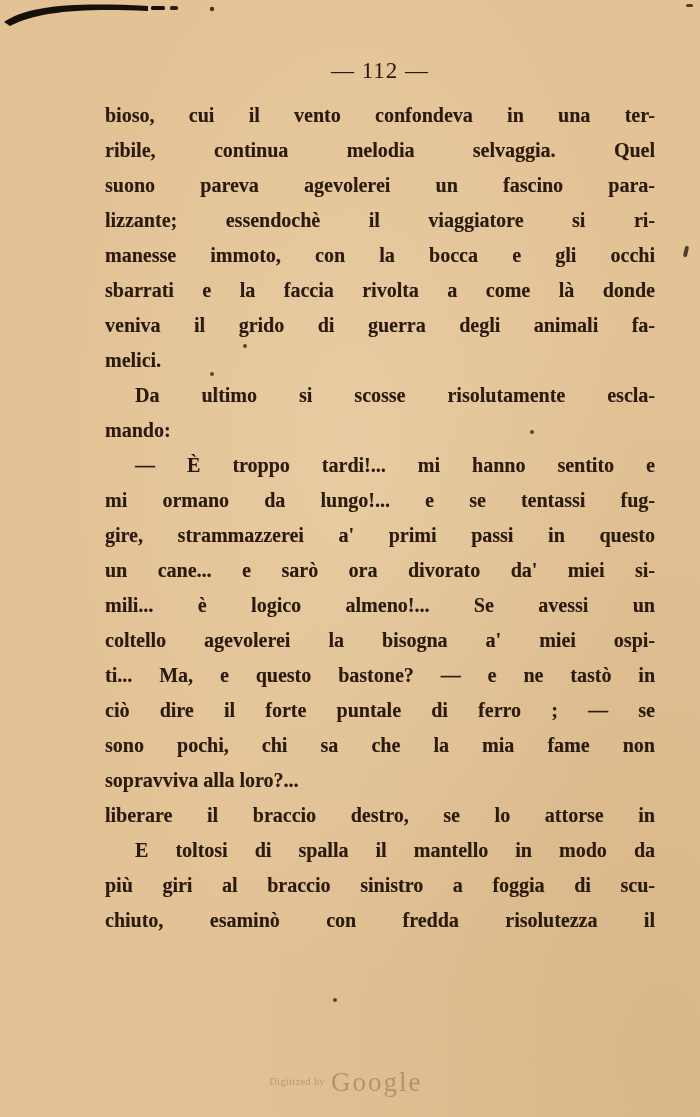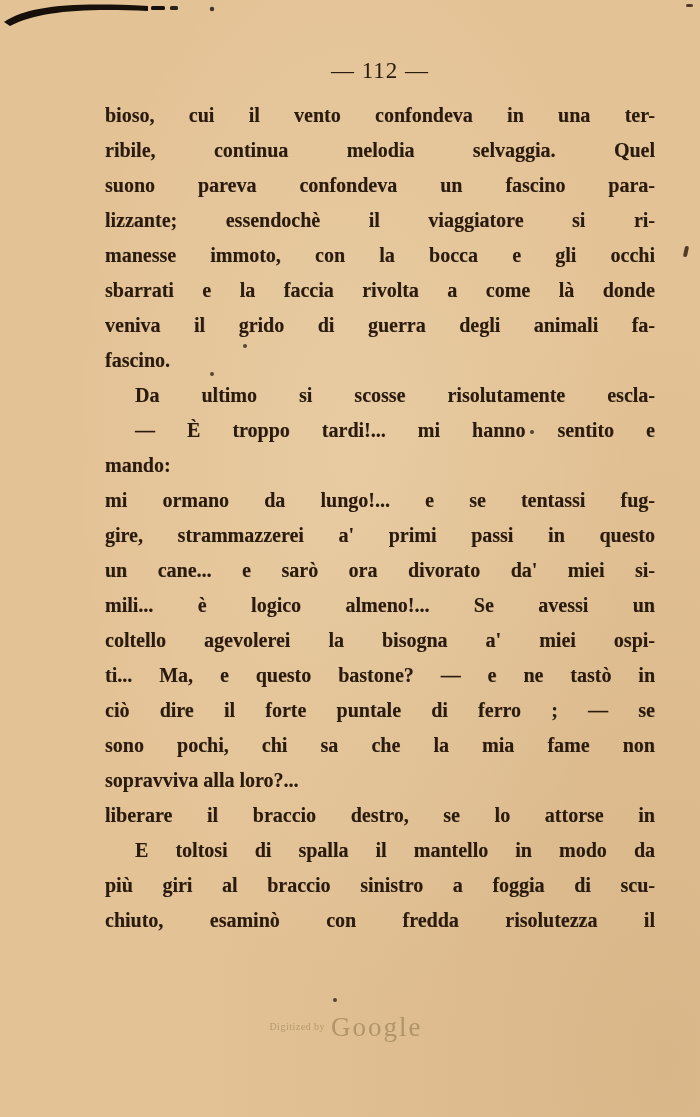--- a/index.html
+++ b/index.html
@@ -58,21 +58,21 @@
     content: "";
     display: inline-block;
     width: 100%;
     height: 0;
   }
   .line.flush { text-align: left; }
   .line.flush::after { content: none; }
   .line.indent { padding-left: 30px; }
   .watermark {
     position: absolute;
-    top: 1012px;
+    top: 1067px;
     left: 0;
     width: 692px;
     text-align: center;
     color: var(--watermark);
     opacity: 0.85;
     user-select: none;
   }
   .watermark .prefix {
     font-size: 10px;
     letter-spacing: 0.5px;
@@ -115,29 +115,29 @@
   <div class="speck" style="left:243px; top:344px; width:4px; height:4px;"></div>
   <div class="speck" style="left:530px; top:430px; width:4px; height:4px;"></div>
   <div class="speck" style="left:210px; top:372px; width:4px; height:4px;"></div>
   <div class="speck" style="left:333px; top:998px; width:4px; height:4px;"></div>
 
   <div class="page-number">— 112 —</div>
 
   <div class="text-block">
       <div class="line">bioso, cui il vento confondeva in una ter-</div>
       <div class="line">ribile, continua melodia selvaggia. Quel</div>
-      <div class="line">suono pareva confondeva un fascino para-</div>
+      <div class="line">suono pareva agevolerei un fascino para-</div>
       <div class="line">lizzante; essendochè il viaggiatore si ri-</div>
       <div class="line">manesse immoto, con la bocca e gli occhi</div>
       <div class="line">sbarrati e la faccia rivolta a come là donde</div>
       <div class="line">veniva il grido di guerra degli animali fa-</div>
-      <div class="line flush">fascino.</div>
+      <div class="line flush">melici.</div>
       <div class="line indent">Da ultimo si scosse risolutamente escla-</div>
+      <div class="line flush">mando:</div>
       <div class="line indent">— È troppo tardi!... mi hanno sentito e</div>
-      <div class="line flush">mando:</div>
       <div class="line">mi ormano da lungo!... e se tentassi fug-</div>
       <div class="line">gire, strammazzerei a' primi passi in questo</div>
       <div class="line">un cane... e sarò ora divorato da' miei si-</div>
       <div class="line">mili... è logico almeno!... Se avessi un</div>
       <div class="line">coltello agevolerei la bisogna a' miei ospi-</div>
       <div class="line">ti... Ma, e questo bastone? — e ne tastò in</div>
       <div class="line">ciò dire il forte puntale di ferro ; — se</div>
       <div class="line">sono pochi, chi sa che la mia fame non</div>
       <div class="line flush">sopravviva alla loro?...</div>
       <div class="line">liberare il braccio destro, se lo attorse in</div>

